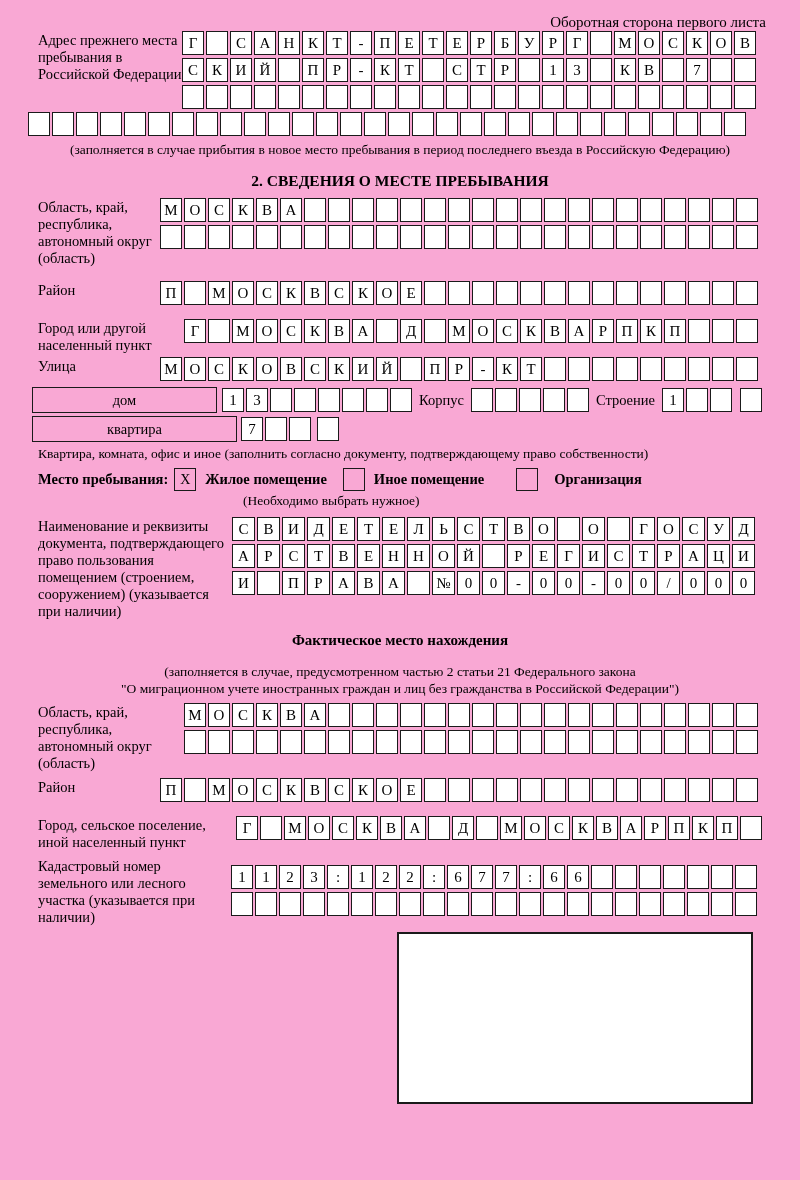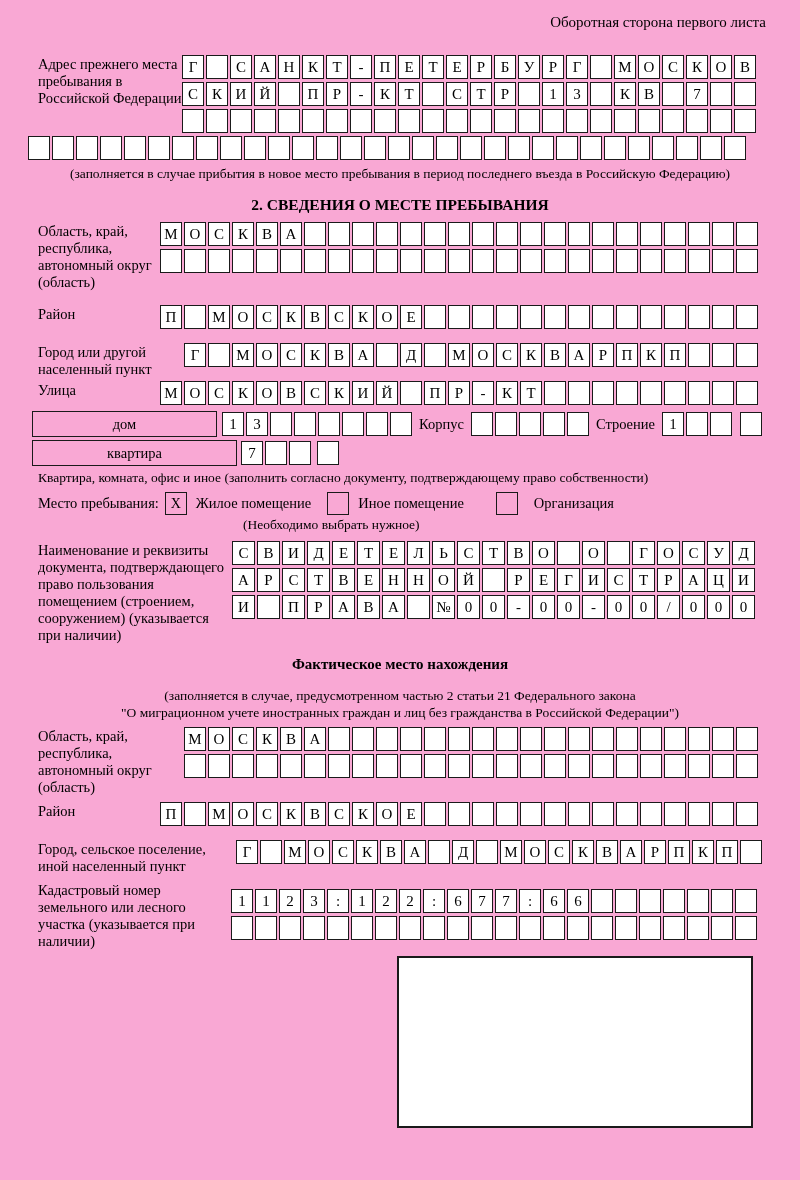--- a/index.html
+++ b/index.html
@@ -31,26 +31,26 @@
   .widebox {
     flex:none; height:26px; border:1.8px solid #1a1a1a;
     display:flex; align-items:center; justify-content:center; font-size:14.5px;
   }
   .inline-label { font-size:14.5px; margin:4px 7px; white-space:nowrap;text-align:center; }
   .checkbox {
     flex:none; width:22px; height:23px; border:1.8px solid #1a1a1a;
     display:flex; align-items:center; justify-content:center; font-size:14px;
   }
   .stay-row { display:flex; align-items:center; margin-left:10px; font-size:14.5px; }
-  .stay-row .opt { white-space:nowrap; }
+  .stay-row .opt { white-space:nowrap;font-weight:bold; }
   .choose-note { font-size:13.5px; margin-left:215px; }
   .bigbox { width:356px; height:172px; border:2px solid #1a1a1a; margin-left:369px; background:#fff; }
   .caption { width:400px; margin-left:347px; text-align:center; font-size:14px; line-height:17px; }
   .mt2{margin-top:2px}.mt3{margin-top:3px}.mt4{margin-top:14px}.mt5{margin-top:5px}
-  .mt6{margin-top:6px}.mt8{margin-top:8px}.mt12{margin-top:12px}.mt24{margin-top:24px}
+  .mt6{margin-top:6px}.mt8{margin-top:8px}.mt12{margin-top:12px}.mt24{}
   .ml4{margin-left:4px}.ml5{margin-left:5px}.ml6{margin-left:6px}.ml8{margin-left:8px}
   .mr6{margin-right:6px}.mr9{margin-right:9px}.mr16{margin-right:16px}.mr24{margin-right:32px}
   .pt8{padding-top:8px}
 </style>
 </head>
 <body>
 
 <div class="page">
 
   <div class="corner-note">Оборотная сторона первого листа</div>

